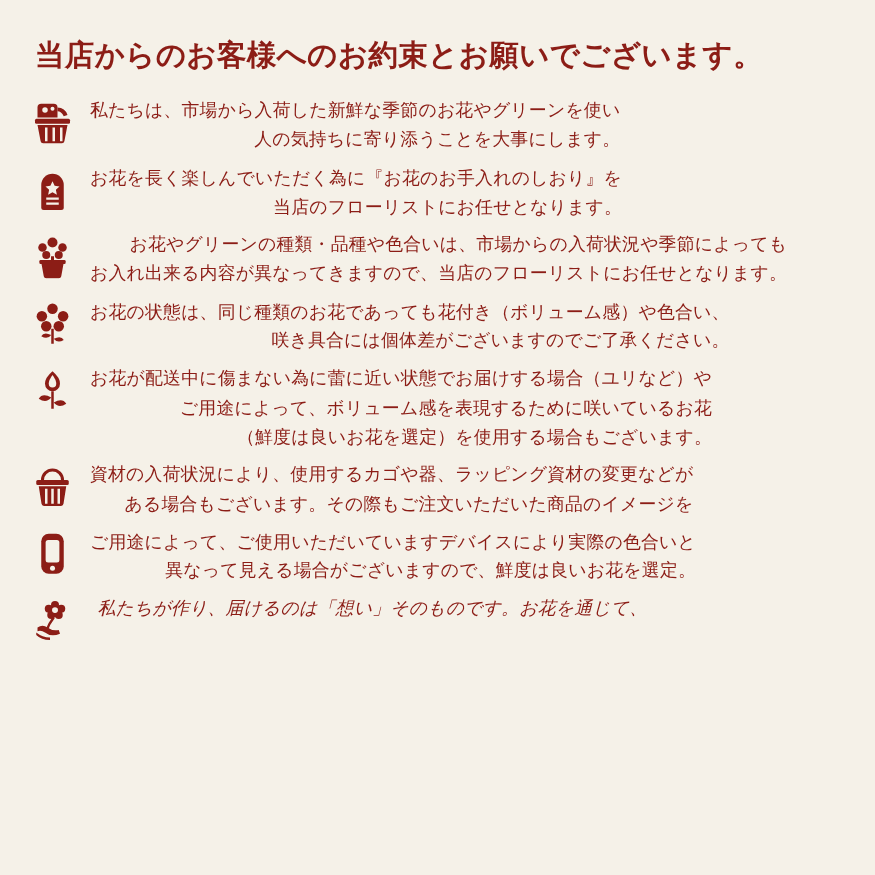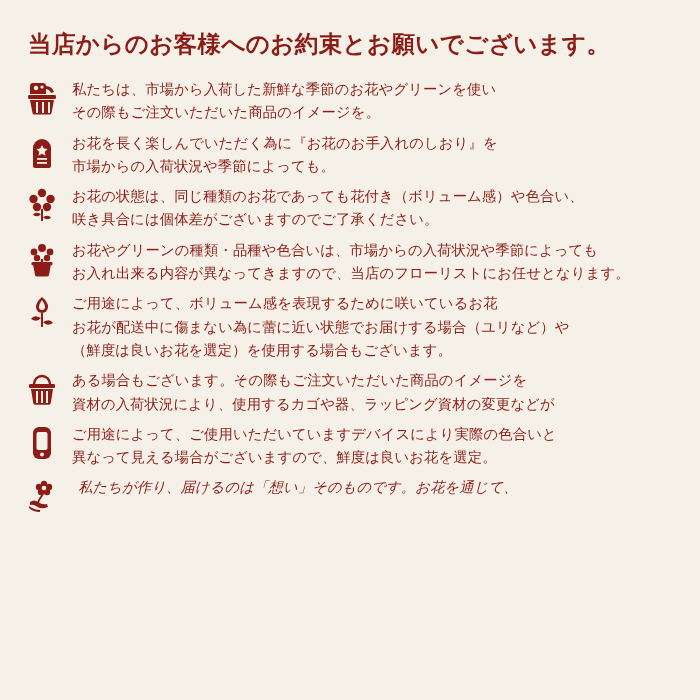--- a/index.html
+++ b/index.html
@@ -26,20 +26,21 @@
     font-weight: bold;
     letter-spacing: 0.4px;
     color: #8c1d16;
     margin: 4px 0 16px 6px;
     white-space: nowrap;
   }
   .items {
     display: flex;
     flex-direction: column;
     gap: 9px;
+    text-align: right;
   }
   .item {
     display: flex;
     align-items: flex-start;
     gap: 10px;
   }
   .icon-wrap {
     width: 40px;
     min-width: 40px;
     display: flex;
@@ -85,36 +86,56 @@
           <path d="M21 6 q6 0 8 6 l-3 1 q-2 -4 -5 -4 z"></path>
           <rect x="3" y="15" width="28" height="4" rx="1.2"></rect>
           <path d="M5 20 h24 l-2.5 13 a2 2 0 0 1 -2 1.6 h-15 a2 2 0 0 1 -2 -1.6 z"></path>
           <rect x="11" y="22" width="2" height="11" fill="#f5f1e8"></rect>
           <rect x="17" y="22" width="2" height="11" fill="#f5f1e8"></rect>
           <rect x="23" y="22" width="2" height="11" fill="#f5f1e8"></rect>
         </svg>
       </div>
       <div class="lines">
         <div class="line">私たちは、市場から入荷した新鮮な季節のお花やグリーンを使い</div>
-        <div class="line">その際もご注文いただいた商品のイメージを。</div>
+        <div class="line">人の気持ちに寄り添うことを大事にします。</div>
       </div>
     </div>
 
     <div class="item" data-index="1">
       <div class="icon-wrap">
         <svg width="30" height="36" viewBox="0 0 30 36" fill="#8c1d16" xmlns="http://www.w3.org/2000/svg">
           <path d="M6 14 a9 9 0 0 1 18 0 v18 a2 2 0 0 1 -2 2 h-14 a2 2 0 0 1 -2 -2 z"></path>
           <path d="M15 11 l1.7 3.6 3.9 .5 -2.9 2.7 .8 3.9 -3.5 -1.9 -3.5 1.9 .8 -3.9 -2.9 -2.7 3.9 -.5 z" fill="#f5f1e8"></path>
           <rect x="10" y="24" width="10" height="1.8" fill="#f5f1e8"></rect>
           <rect x="10" y="28" width="10" height="1.8" fill="#f5f1e8"></rect>
         </svg>
       </div>
       <div class="lines">
         <div class="line">お花を長く楽しんでいただく為に『お花のお手入れのしおり』を</div>
-        <div class="line">市場からの入荷状況や季節によっても。</div>
+        <div class="line">当店のフローリストにお任せとなります。</div>
+      </div>
+    </div>
+
+    <div class="item" data-index="2">
+      <div class="icon-wrap">
+        <svg width="32" height="36" viewBox="0 0 32 36" fill="#8c1d16" xmlns="http://www.w3.org/2000/svg">
+          <circle cx="16" cy="7" r="4"></circle>
+          <circle cx="8" cy="11" r="3.4"></circle>
+          <circle cx="24" cy="11" r="3.4"></circle>
+          <circle cx="11" cy="17" r="3.2"></circle>
+          <circle cx="21" cy="17" r="3.2"></circle>
+          <circle cx="16" cy="13.5" r="2.4" fill="#f5f1e8"></circle>
+          <rect x="14.8" y="18" width="2.4" height="5"></rect>
+          <path d="M7 23 h18 l-2 11 a2 2 0 0 1 -2 1.6 h-10 a2 2 0 0 1 -2 -1.6 z"></path>
+          <rect x="5.5" y="21" width="21" height="3.2" rx="1"></rect>
+        </svg>
+      </div>
+      <div class="lines">
+        <div class="line">お花やグリーンの種類・品種や色合いは、市場からの入荷状況や季節によっても</div>
+        <div class="line">お入れ出来る内容が異なってきますので、当店のフローリストにお任せとなります。</div>
       </div>
     </div>
 
     <div class="item" data-index="3">
       <div class="icon-wrap">
         <svg width="32" height="36" viewBox="0 0 32 36" fill="#8c1d16" xmlns="http://www.w3.org/2000/svg">
           <circle cx="16" cy="6" r="4.2"></circle>
           <circle cx="7.5" cy="12" r="4.2"></circle>
           <circle cx="24.5" cy="12" r="4.2"></circle>
           <circle cx="11" cy="20" r="4.2"></circle>
@@ -124,71 +145,51 @@
           <path d="M15 27 q-6 -3 -8 1 q5 3 8 -1 z"></path>
           <path d="M17 30 q6 -3 8 1 q-5 3 -8 -1 z"></path>
         </svg>
       </div>
       <div class="lines">
         <div class="line">お花の状態は、同じ種類のお花であっても花付き（ボリューム感）や色合い、</div>
         <div class="line">咲き具合には個体差がございますのでご了承ください。</div>
       </div>
     </div>
 
-    <div class="item" data-index="2">
-      <div class="icon-wrap">
-        <svg width="32" height="36" viewBox="0 0 32 36" fill="#8c1d16" xmlns="http://www.w3.org/2000/svg">
-          <circle cx="16" cy="7" r="4"></circle>
-          <circle cx="8" cy="11" r="3.4"></circle>
-          <circle cx="24" cy="11" r="3.4"></circle>
-          <circle cx="11" cy="17" r="3.2"></circle>
-          <circle cx="21" cy="17" r="3.2"></circle>
-          <circle cx="16" cy="13.5" r="2.4" fill="#f5f1e8"></circle>
-          <rect x="14.8" y="18" width="2.4" height="5"></rect>
-          <path d="M7 23 h18 l-2 11 a2 2 0 0 1 -2 1.6 h-10 a2 2 0 0 1 -2 -1.6 z"></path>
-          <rect x="5.5" y="21" width="21" height="3.2" rx="1"></rect>
-        </svg>
-      </div>
-      <div class="lines">
-        <div class="line">お花やグリーンの種類・品種や色合いは、市場からの入荷状況や季節によっても</div>
-        <div class="line">お入れ出来る内容が異なってきますので、当店のフローリストにお任せとなります。</div>
-      </div>
-    </div>
-
     <div class="item" data-index="4">
       <div class="icon-wrap">
         <svg width="30" height="36" viewBox="0 0 30 36" fill="#8c1d16" xmlns="http://www.w3.org/2000/svg">
           <path d="M15 3 q6 5 6 10 a6 6 0 0 1 -12 0 q0 -5 6 -10 z"></path>
           <path d="M15 6 q3 4 3 7 a3 3 0 0 1 -6 0 q0 -3 3 -7 z" fill="#f5f1e8"></path>
           <rect x="14" y="19" width="2" height="14"></rect>
           <path d="M14 24 q-7 -4 -10 1 q6 4 10 -1 z"></path>
           <path d="M16 28 q7 -4 10 1 q-6 4 -10 -1 z"></path>
         </svg>
       </div>
       <div class="lines">
+        <div class="line">お花が配送中に傷まない為に蕾に近い状態でお届けする場合（ユリなど）や</div>
         <div class="line">ご用途によって、ボリューム感を表現するために咲いているお花</div>
-        <div class="line">お花が配送中に傷まない為に蕾に近い状態でお届けする場合（ユリなど）や</div>
         <div class="line">（鮮度は良いお花を選定）を使用する場合もございます。</div>
       </div>
     </div>
 
     <div class="item" data-index="5">
       <div class="icon-wrap">
         <svg width="32" height="36" viewBox="0 0 32 36" fill="#8c1d16" xmlns="http://www.w3.org/2000/svg">
           <path d="M8 13 a8 8 0 0 1 16 0" fill="none" stroke="#8c1d16" stroke-width="2.4"></path>
           <rect x="3" y="13" width="26" height="4" rx="1.2"></rect>
           <path d="M5 18 h22 l-2.2 14 a2 2 0 0 1 -2 1.7 h-13.6 a2 2 0 0 1 -2 -1.7 z"></path>
           <rect x="10" y="20" width="2" height="12" fill="#f5f1e8"></rect>
           <rect x="15" y="20" width="2" height="12" fill="#f5f1e8"></rect>
           <rect x="20" y="20" width="2" height="12" fill="#f5f1e8"></rect>
         </svg>
       </div>
       <div class="lines">
+        <div class="line">資材の入荷状況により、使用するカゴや器、ラッピング資材の変更などが</div>
         <div class="line">ある場合もございます。その際もご注文いただいた商品のイメージを</div>
-        <div class="line">資材の入荷状況により、使用するカゴや器、ラッピング資材の変更などが</div>
       </div>
     </div>
 
     <div class="item" data-index="6">
       <div class="icon-wrap">
         <svg width="26" height="36" viewBox="0 0 26 36" fill="#8c1d16" xmlns="http://www.w3.org/2000/svg">
           <rect x="4" y="2" width="18" height="32" rx="6"></rect>
           <rect x="7.5" y="7" width="11" height="18" rx="2" fill="#f5f1e8"></rect>
           <circle cx="13" cy="29.5" r="2" fill="#f5f1e8"></circle>
         </svg>

